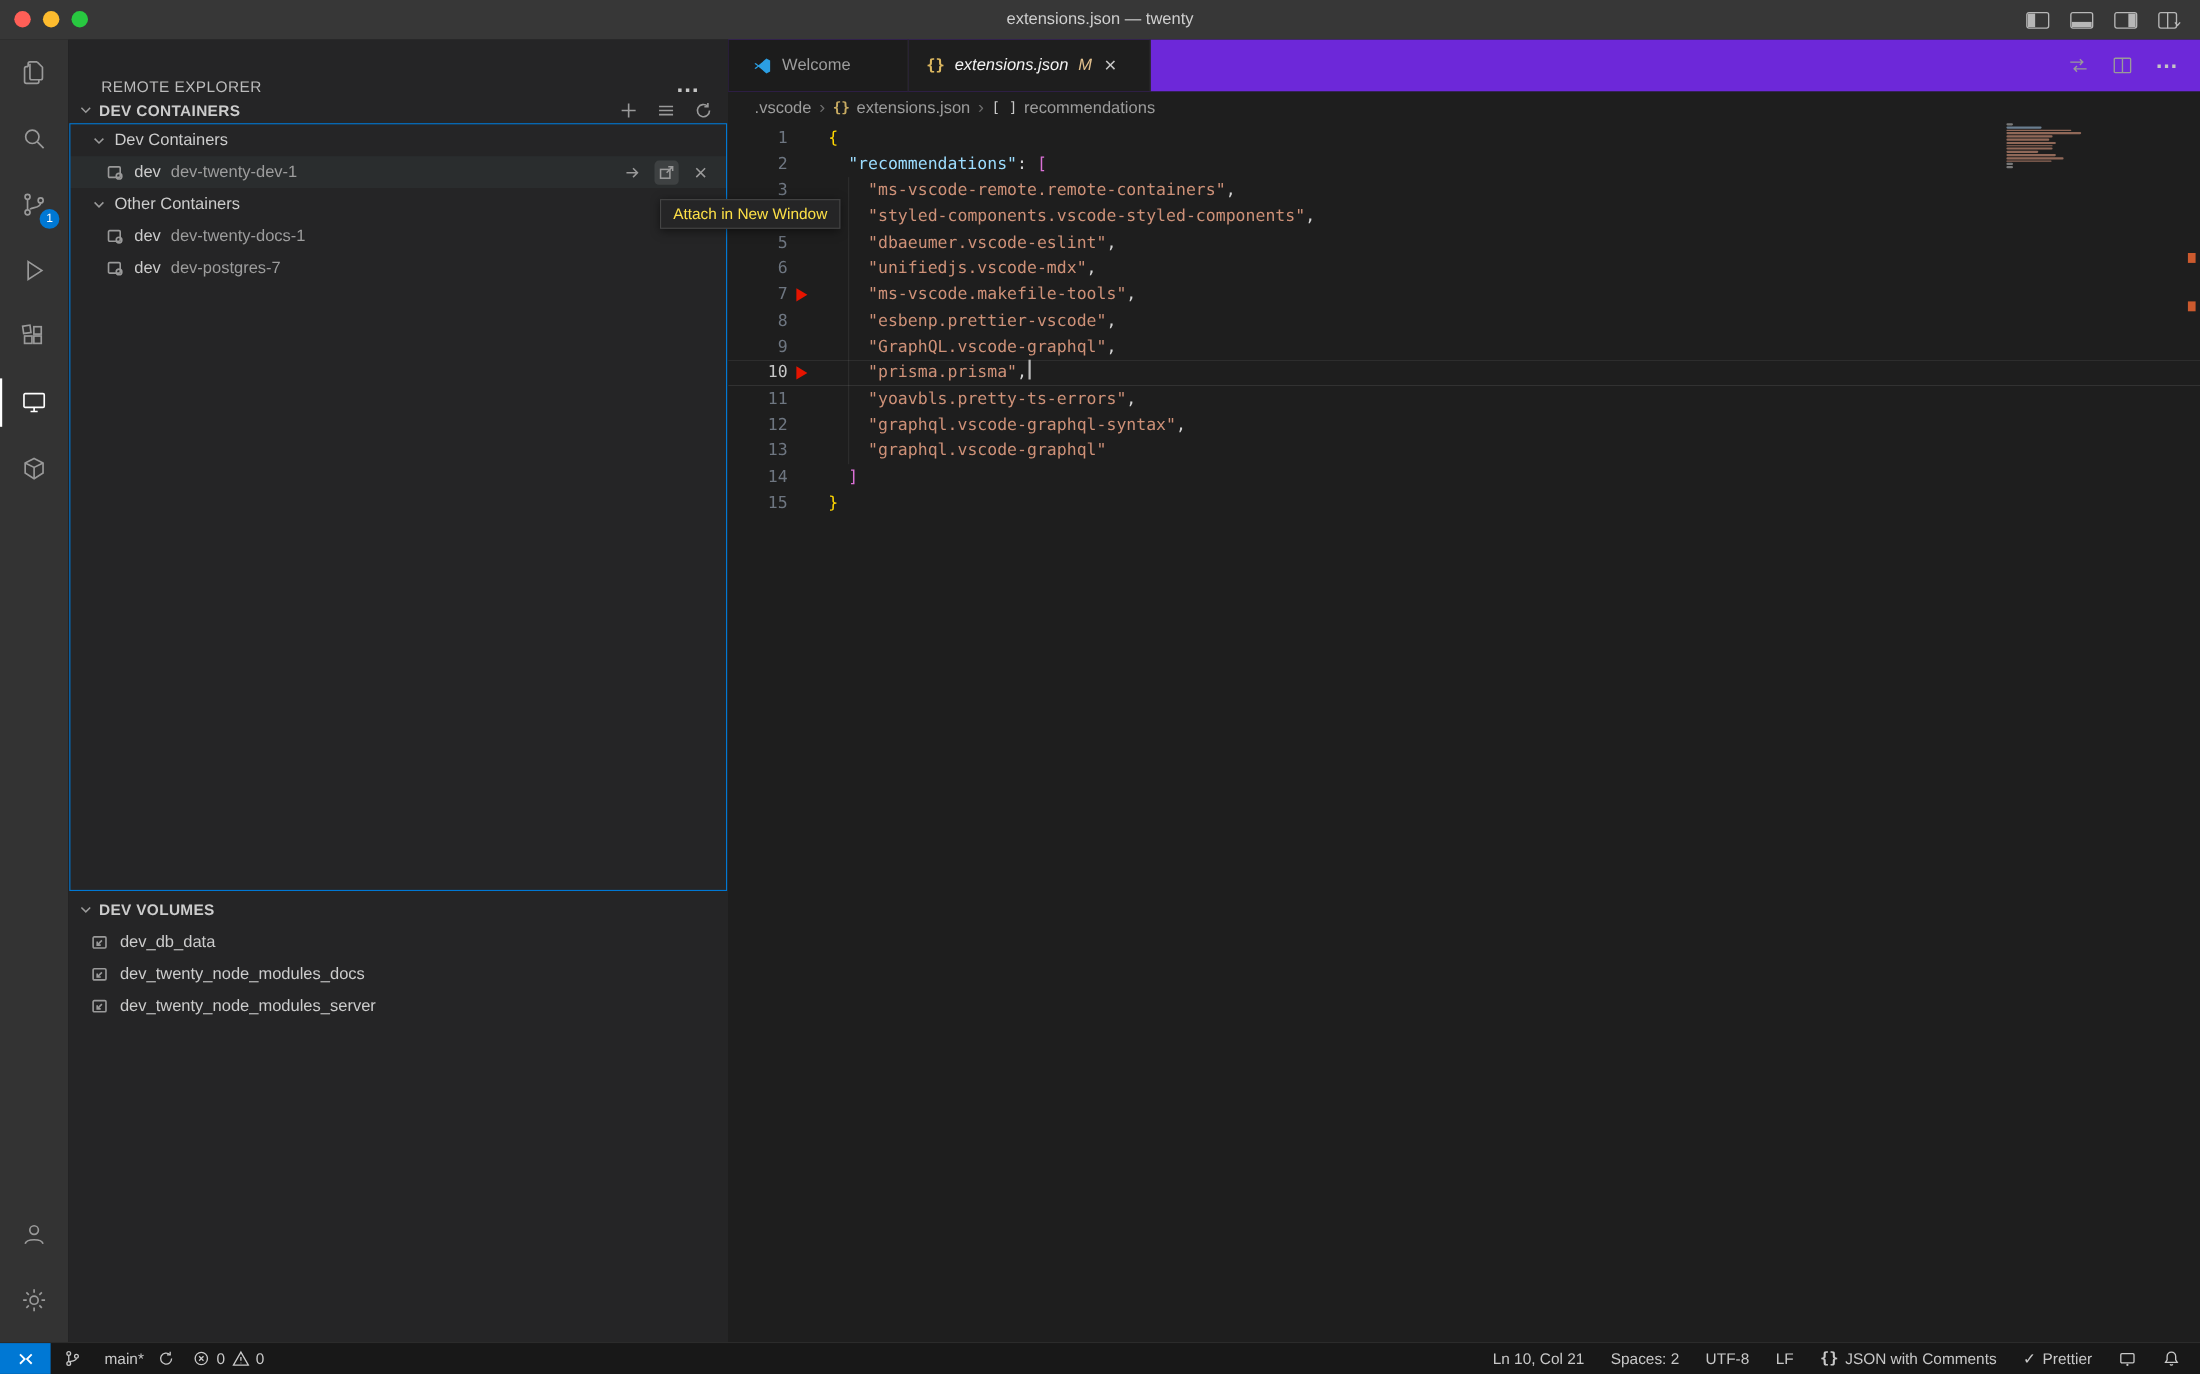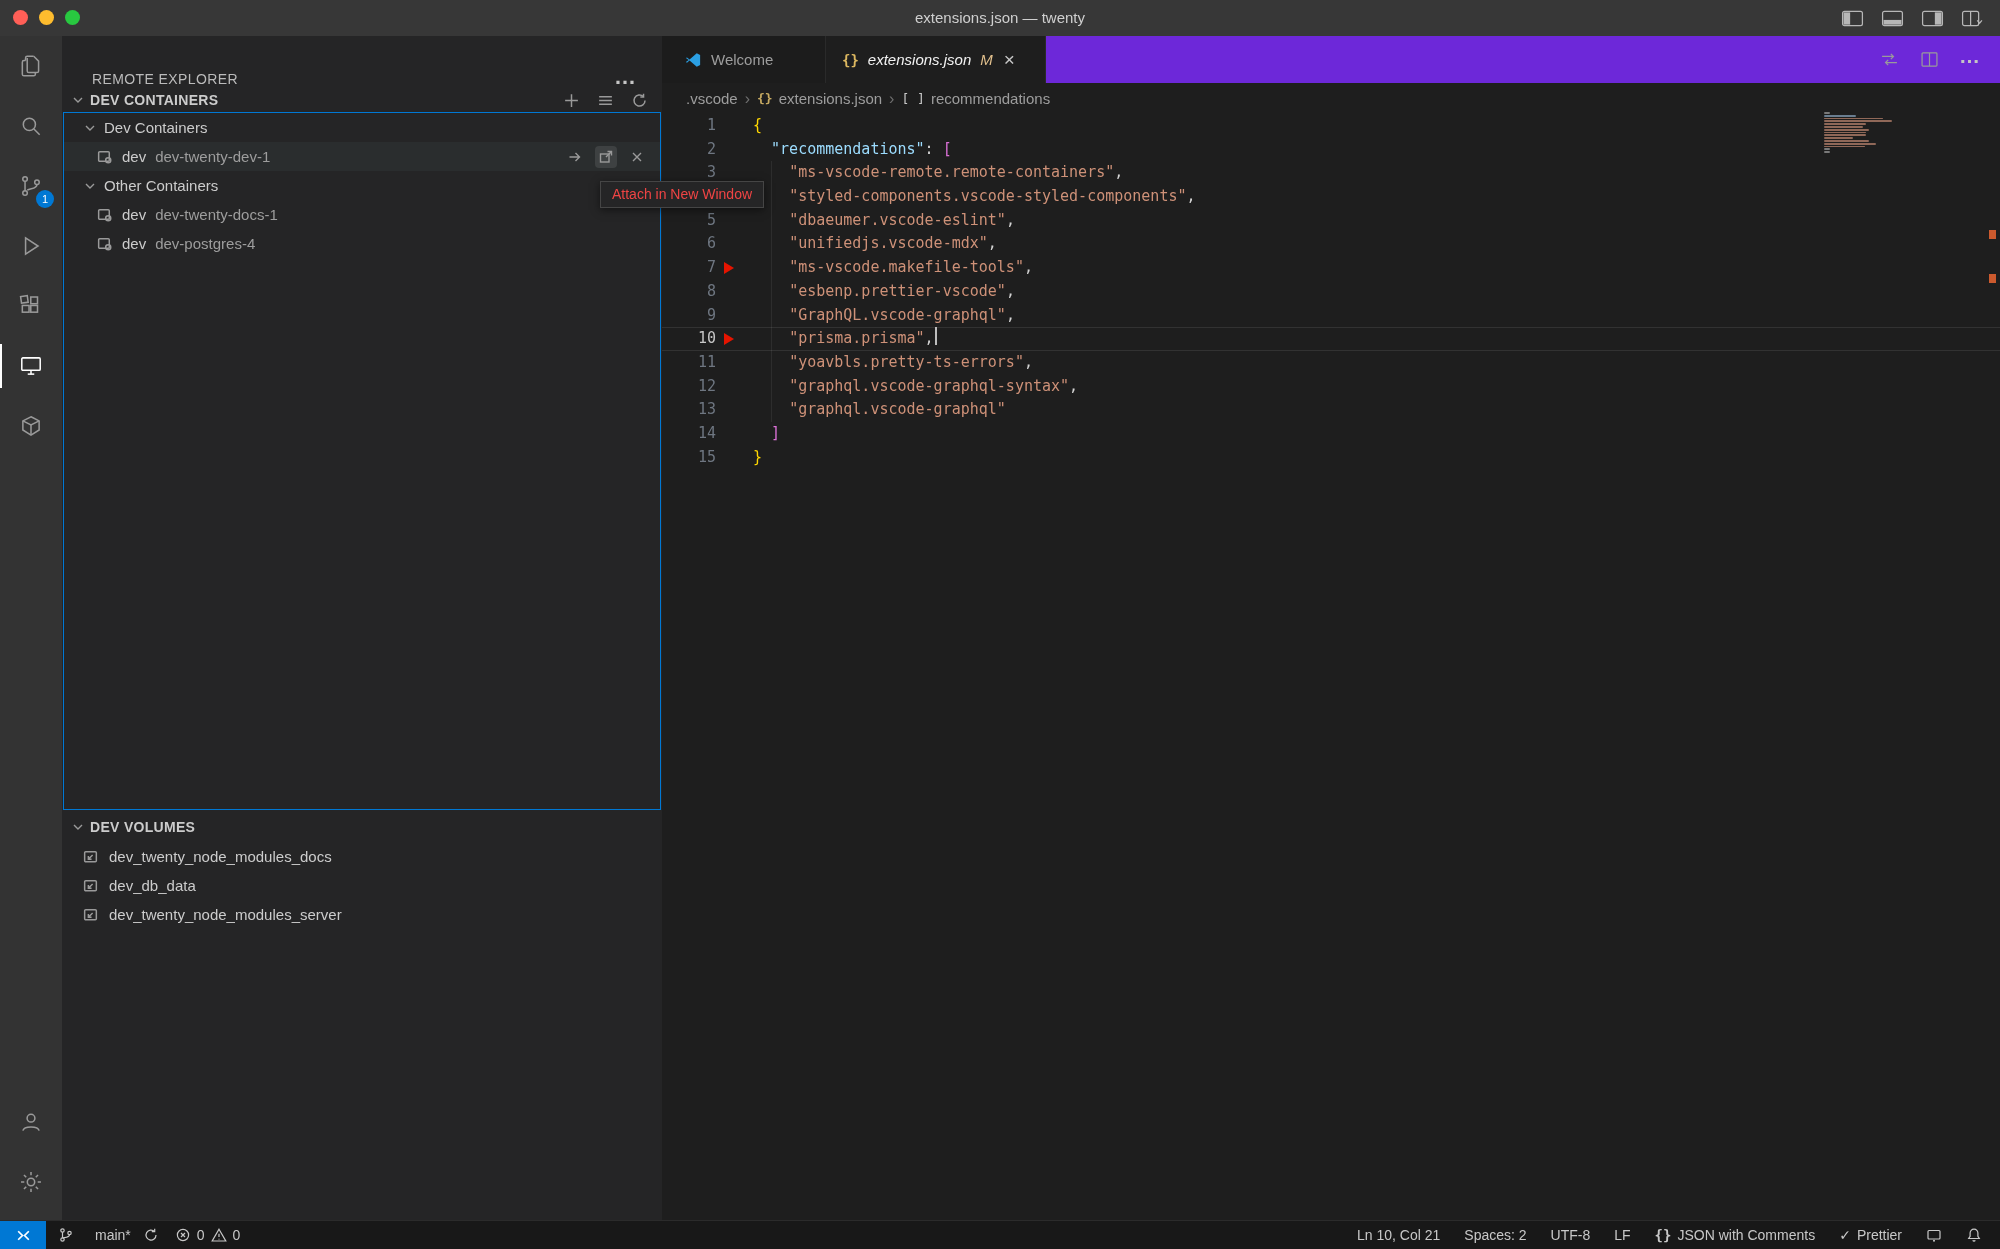--- a/index.html
+++ b/index.html
@@ -63,21 +63,21 @@
   .row-actions .act.hover-box { background:rgba(99,102,103,.35); }
   .row-actions svg { width:16px; height:16px; }
 
   .volumes-header { top:777px; }
   .vol-rows { position:absolute; left:2px; right:2px; top:806px; }
   .vol-row { height:29px; display:flex; align-items:center; padding-left:18px; font-size:15px; color:#cccccc; }
   .vol-row svg { width:17px; height:17px; margin-right:10px; }
 
   .help-header { top:1155px; height:29px; border-top:1px solid rgba(255,255,255,.08); }
 
-  .tooltip { position:absolute; left:600px; top:181px; height:27px; z-index:100; background:#252526; border:1px solid #454545; color:#ef4444; font-size:14px; line-height:25px; padding:0 11px; box-shadow:0 2px 8px rgba(0,0,0,.5); white-space:nowrap; }
+  .tooltip { position:absolute; left:600px; top:181px; height:27px; z-index:100; background:#252526; border:1px solid #454545; color:#fde047; font-size:14px; line-height:25px; padding:0 11px; box-shadow:0 2px 8px rgba(0,0,0,.5); white-space:nowrap; }
 
   
   .editor { position:absolute; left:662px; top:36px; right:0; bottom:29px; background:#1e1e1e; }
   .tabstrip { position:absolute; left:0; top:0; right:0; height:47px; background:#6d28d9; }
   .tab { position:absolute; top:0; height:47px; display:flex; align-items:center; border-right:1px solid #2a2a2a; }
   .tab.welcome { left:0; width:164px; background:#1c1c1c; padding-left:22px; }
   .tab.welcome .tab-label { color:#9d9d9d; margin-left:9px; }
   .tab.activetab { left:164px; width:220px; background:#1e1e1e; padding-left:16px; }
   .tab.activetab .tab-label { color:#f2f2f2; font-style:italic; margin-left:9px; }
   .json-glyph { color:#ddb860; font-family:"DejaVu Sans Mono", monospace; font-weight:bold; font-size:14px; }
@@ -302,44 +302,44 @@
         </svg>
       <span>dev</span>
       <span class="desc">dev-twenty-docs-1</span>
     </div>
     <div class="tree-row item">
       <svg class="item-icon" width="17" height="17" viewBox="0 0 16 16">
           <rect class="ic" x="2.5" y="3.5" width="10" height="9" rx="1"></rect>
           <circle class="ic" cx="11.5" cy="11.5" r="2.4" fill="#252526"></circle>
         </svg>
       <span>dev</span>
-      <span class="desc">dev-postgres-4</span>
+      <span class="desc">dev-postgres-7</span>
     </div>
   </div>
 
   <div class="section-header volumes-header">
     <svg class="chev" width="16" height="16" viewBox="0 0 16 16">
         <path class="ic" d="M4 6l4 4 4-4"></path>
       </svg>
     <span class="section-label">DEV VOLUMES</span>
   </div>
   <div class="vol-rows">
     <div class="vol-row">
       <svg viewBox="0 0 16 16">
           <rect class="ic" x="2.5" y="3.5" width="11" height="9.5" rx="1"></rect>
           <path class="ic" d="M10 6.5l-4 4M6 7.5v3h3"></path>
         </svg>
-      <span>dev_twenty_node_modules_docs</span>
+      <span>dev_db_data</span>
     </div>
     <div class="vol-row">
       <svg viewBox="0 0 16 16">
           <rect class="ic" x="2.5" y="3.5" width="11" height="9.5" rx="1"></rect>
           <path class="ic" d="M10 6.5l-4 4M6 7.5v3h3"></path>
         </svg>
-      <span>dev_db_data</span>
+      <span>dev_twenty_node_modules_docs</span>
     </div>
     <div class="vol-row">
       <svg viewBox="0 0 16 16">
           <rect class="ic" x="2.5" y="3.5" width="11" height="9.5" rx="1"></rect>
           <path class="ic" d="M10 6.5l-4 4M6 7.5v3h3"></path>
         </svg>
       <span>dev_twenty_node_modules_server</span>
     </div>
   </div>
 

